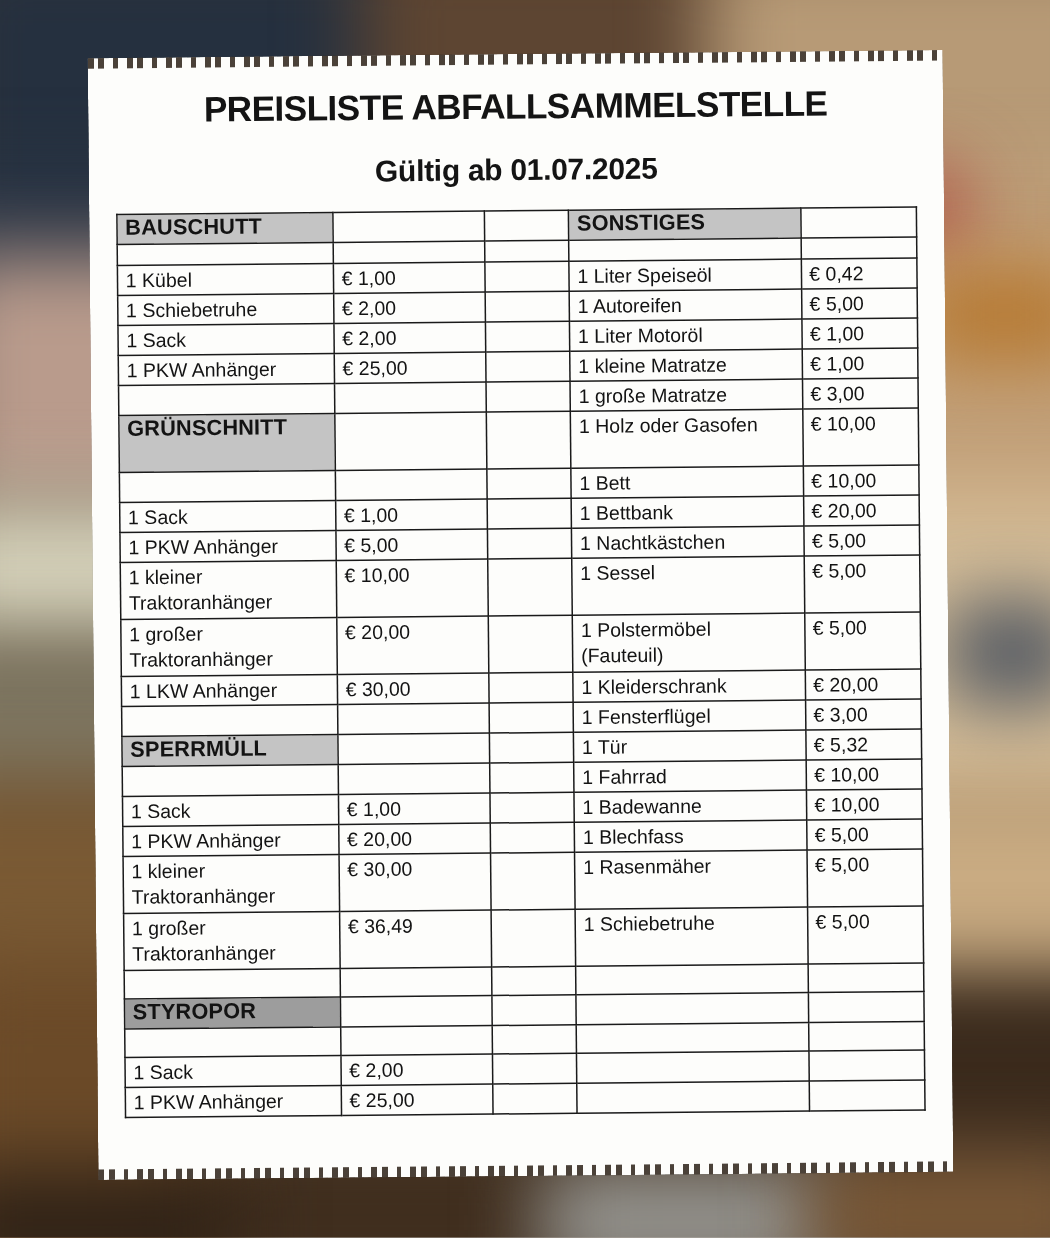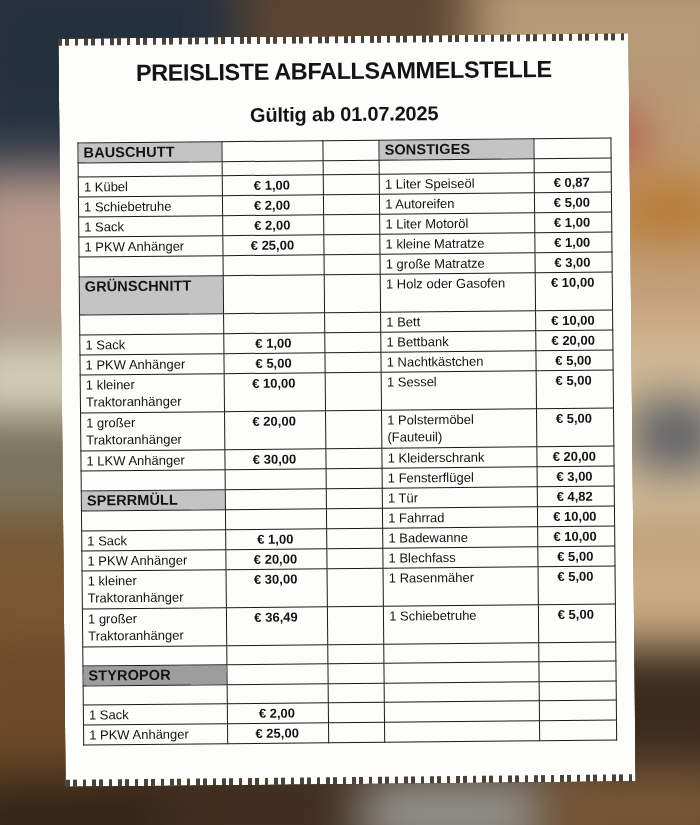--- a/index.html
+++ b/index.html
@@ -105,21 +105,21 @@
 
   td {
     border: 1px solid #1a1a1a;
     padding: 1px 5px;
     height: 19px;
     vertical-align: top;
     line-height: 17px;
     white-space: nowrap;
     overflow: hidden;
   }
-  td.price { text-align: center; padding-right: 7px; font-weight: bold; }
+  td.price { text-align: left; padding-right: 7px; }
   td.blank { }
   td.hdr {
     font-weight: bold;
     font-size: 14.5px;
     letter-spacing: 0.1px;
     background: #c4c4c4;
     padding-top: 1px;
   }
   td.hdr-dark { background: #9d9d9d; }
   td.tall { height: 38px; }
@@ -185,21 +185,21 @@
         <td class="blank"></td>
         <td class="blank"></td>
         <td class="blank"></td>
       </tr>
 
       <tr>
         <td>1 Kübel</td>
         <td class="price">€ 1,00</td>
         <td class="blank"></td>
         <td>1 Liter Speiseöl</td>
-        <td class="price">€ 0,87</td>
+        <td class="price">€ 0,42</td>
       </tr>
       <tr>
         <td>1 Schiebetruhe</td>
         <td class="price">€ 2,00</td>
         <td class="blank"></td>
         <td>1 Autoreifen</td>
         <td class="price">€ 5,00</td>
       </tr>
       <tr>
         <td>1 Sack</td>
@@ -285,21 +285,21 @@
         <td class="blank"></td>
         <td>1 Fensterflügel</td>
         <td class="price">€ 3,00</td>
       </tr>
 
       <tr>
         <td class="hdr">SPERRMÜLL</td>
         <td class="blank"></td>
         <td class="blank"></td>
         <td>1 Tür</td>
-        <td class="price">€ 4,82</td>
+        <td class="price">€ 5,32</td>
       </tr>
 
       <tr>
         <td class="blank"></td>
         <td class="blank"></td>
         <td class="blank"></td>
         <td>1 Fahrrad</td>
         <td class="price">€ 10,00</td>
       </tr>
 

